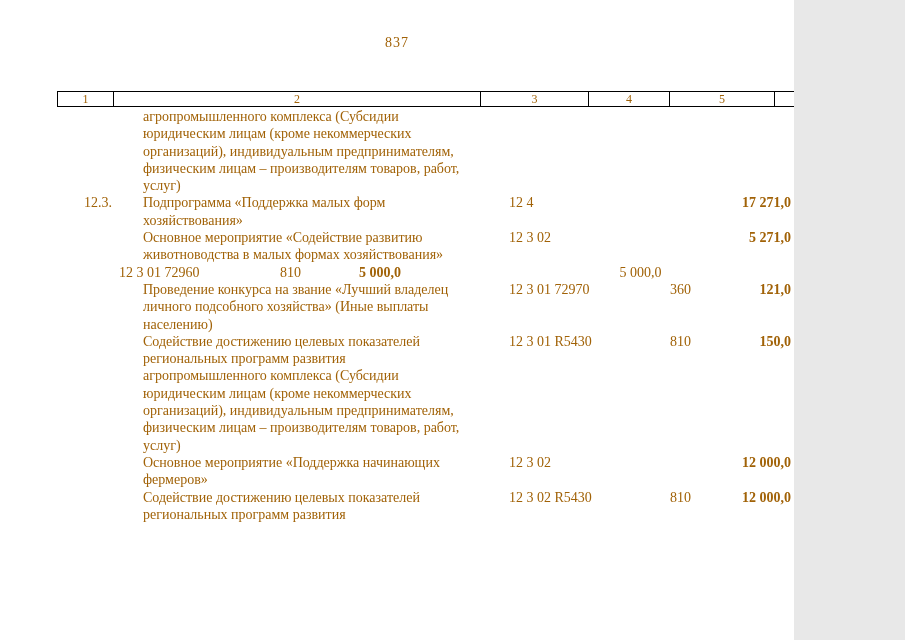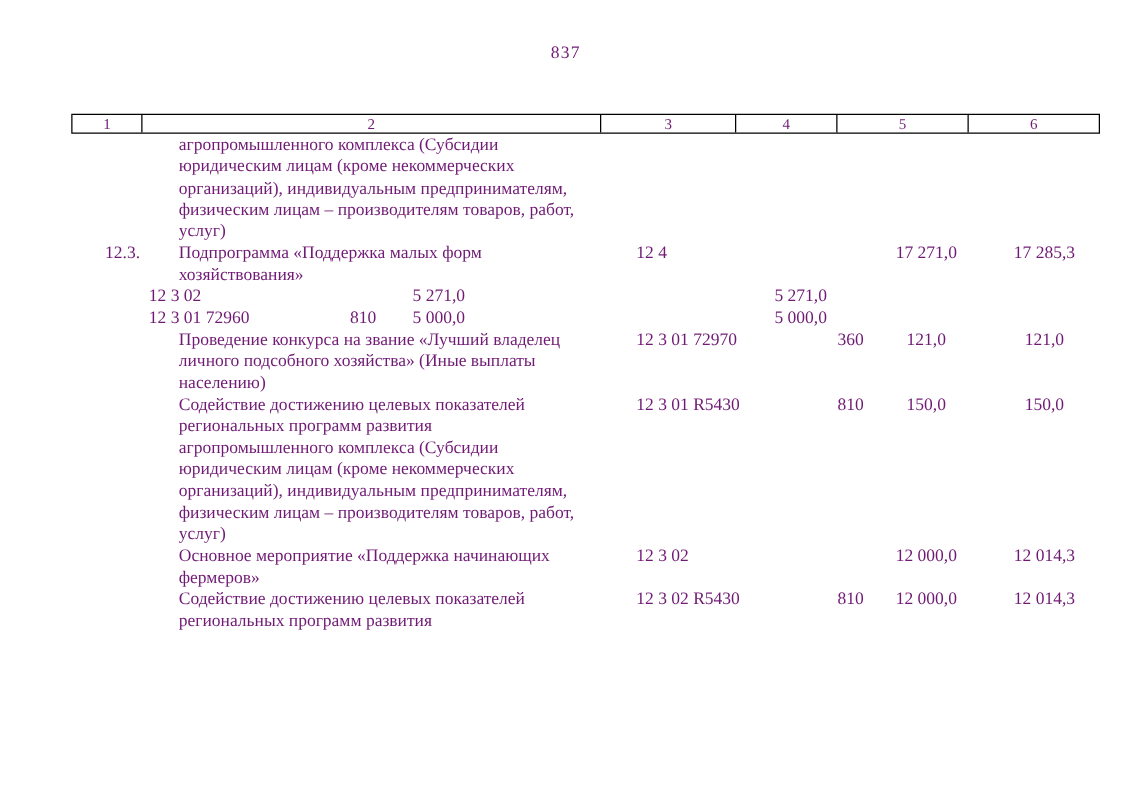--- a/index.html
+++ b/index.html
@@ -1,21 +1,21 @@
 <!DOCTYPE html>
 <html><head>
 <meta charset="utf-8">
 <style>
   html, body { margin: 0; padding: 0; background: #e8e8e8; }
   .page {
     position: relative;
-    width: 905px;
+    width: 794px;
     height: 640px;
     background: #ffffff;
-    color: #701a75;
+    color: #a16207;
     font-family: "Liberation Serif", "DejaVu Serif", serif;
     overflow: hidden;
   }
   .page-number {
     position: absolute;
     top: 35px;
     left: 0;
     width: 100%;
     text-align: center;
     font-size: 14px;
@@ -55,21 +55,21 @@
   .c1 { width: 55px;  flex: 0 0 55px; }
   .c2 { width: 367px; flex: 0 0 367px; }
   .c3 { width: 108px; flex: 0 0 108px; }
   .c4 { width: 81px;  flex: 0 0 81px; }
   .c5 { width: 105px; flex: 0 0 105px; }
   .c6 { width: 107px; flex: 1 1 107px; }
   .cell.c1 { padding-left: 5px; text-align: right; }
   .cell.c2 { padding-left: 8px; padding-right: 12px; white-space: pre-line; margin-left: 23px; }
   .cell.c3 { padding-left: 7px; }
   .cell.c4 { text-align: right; }
-  .cell.c5 { text-align: center; padding-right: 5px; }
+  .cell.c5 { text-align: right; padding-right: 5px; font-weight: bold; }
   .cell.c6 { text-align: center; padding-right: 5px; }
 </style>
 </head>
 <body>
 
 <div class="page">
   <div class="page-number">837</div>
 
   <div class="table">
     <div class="thead">
@@ -97,20 +97,22 @@
           <div class="cell c1">12.3.</div>
           <div class="cell c2">Подпрограмма «Поддержка малых форм
 хозяйствования»</div>
           <div class="cell c3">12 4</div>
           <div class="cell c4"></div>
           <div class="cell c5">17 271,0</div>
           <div class="cell c6">17 285,3</div>
         </div>
         <div class="trow">
           <div class="cell c1"></div>
+          <div class="cell c2">Основное мероприятие «Содействие развитию
+животноводства в малых формах хозяйствования»</div>
           <div class="cell c3">12 3 02</div>
           <div class="cell c4"></div>
           <div class="cell c5">5 271,0</div>
           <div class="cell c6">5 271,0</div>
         </div>
         <div class="trow">
           <div class="cell c1"></div>
           <div class="cell c3">12 3 01 72960</div>
           <div class="cell c4">810</div>
           <div class="cell c5">5 000,0</div>

